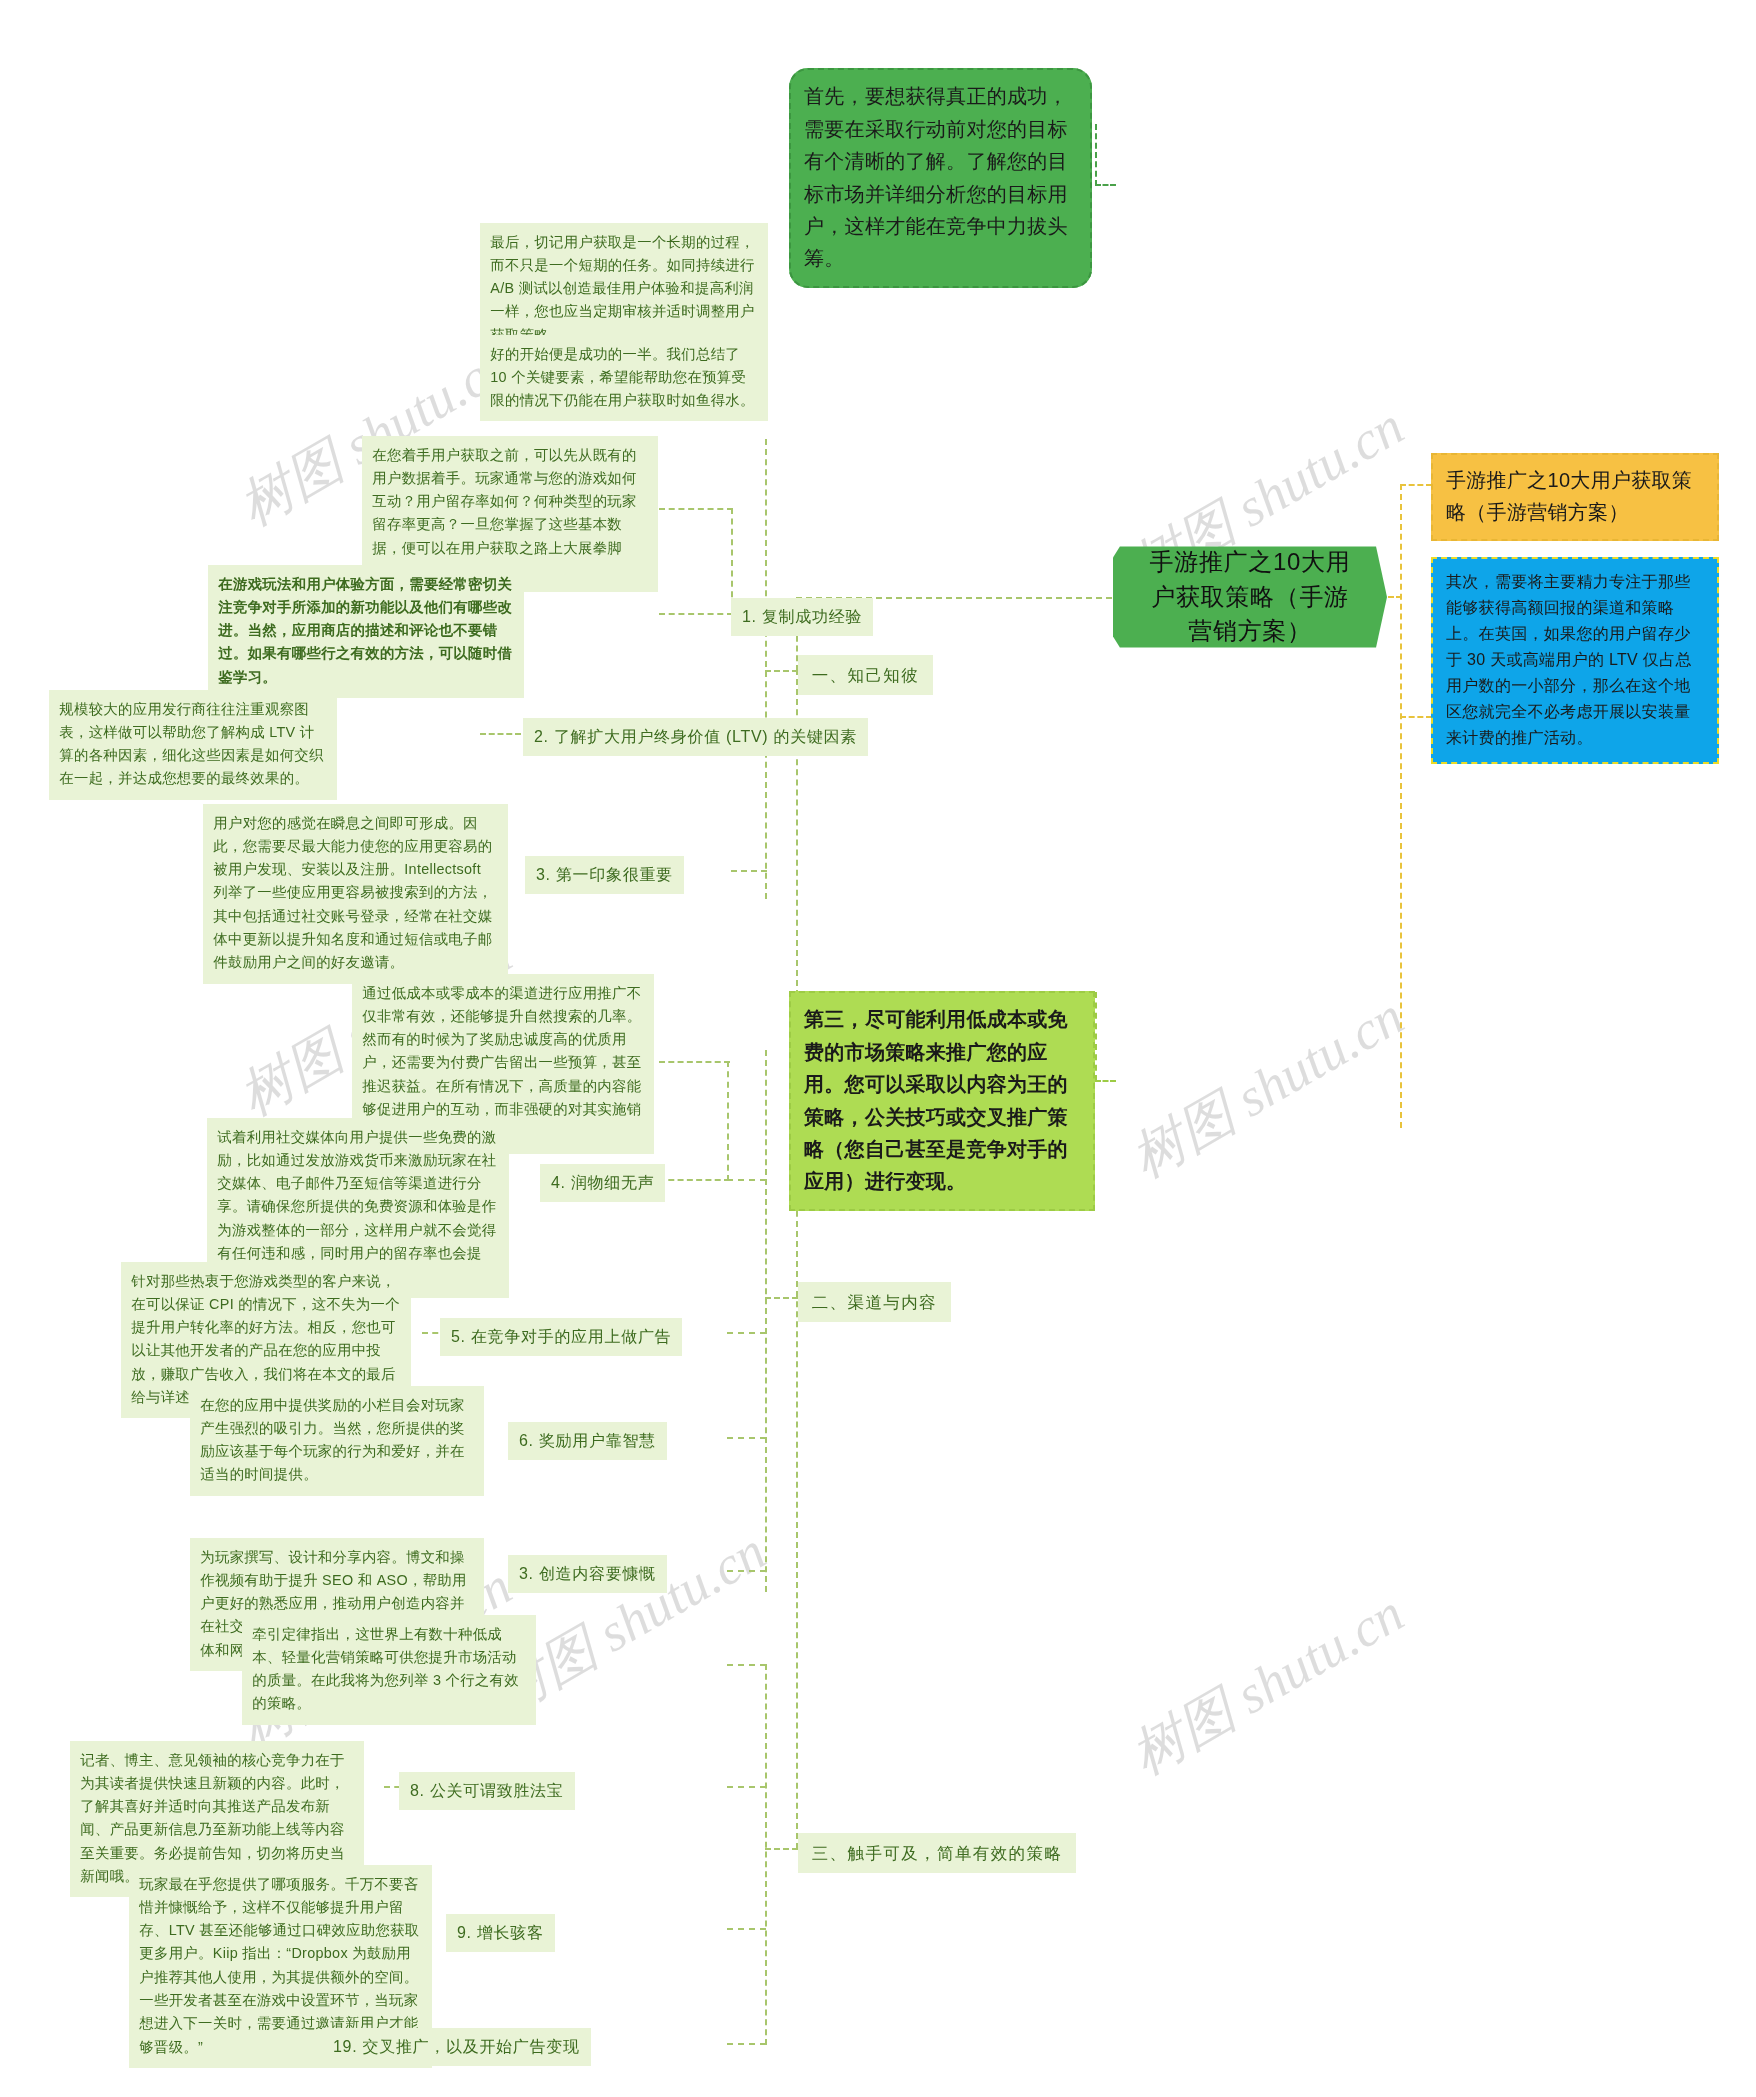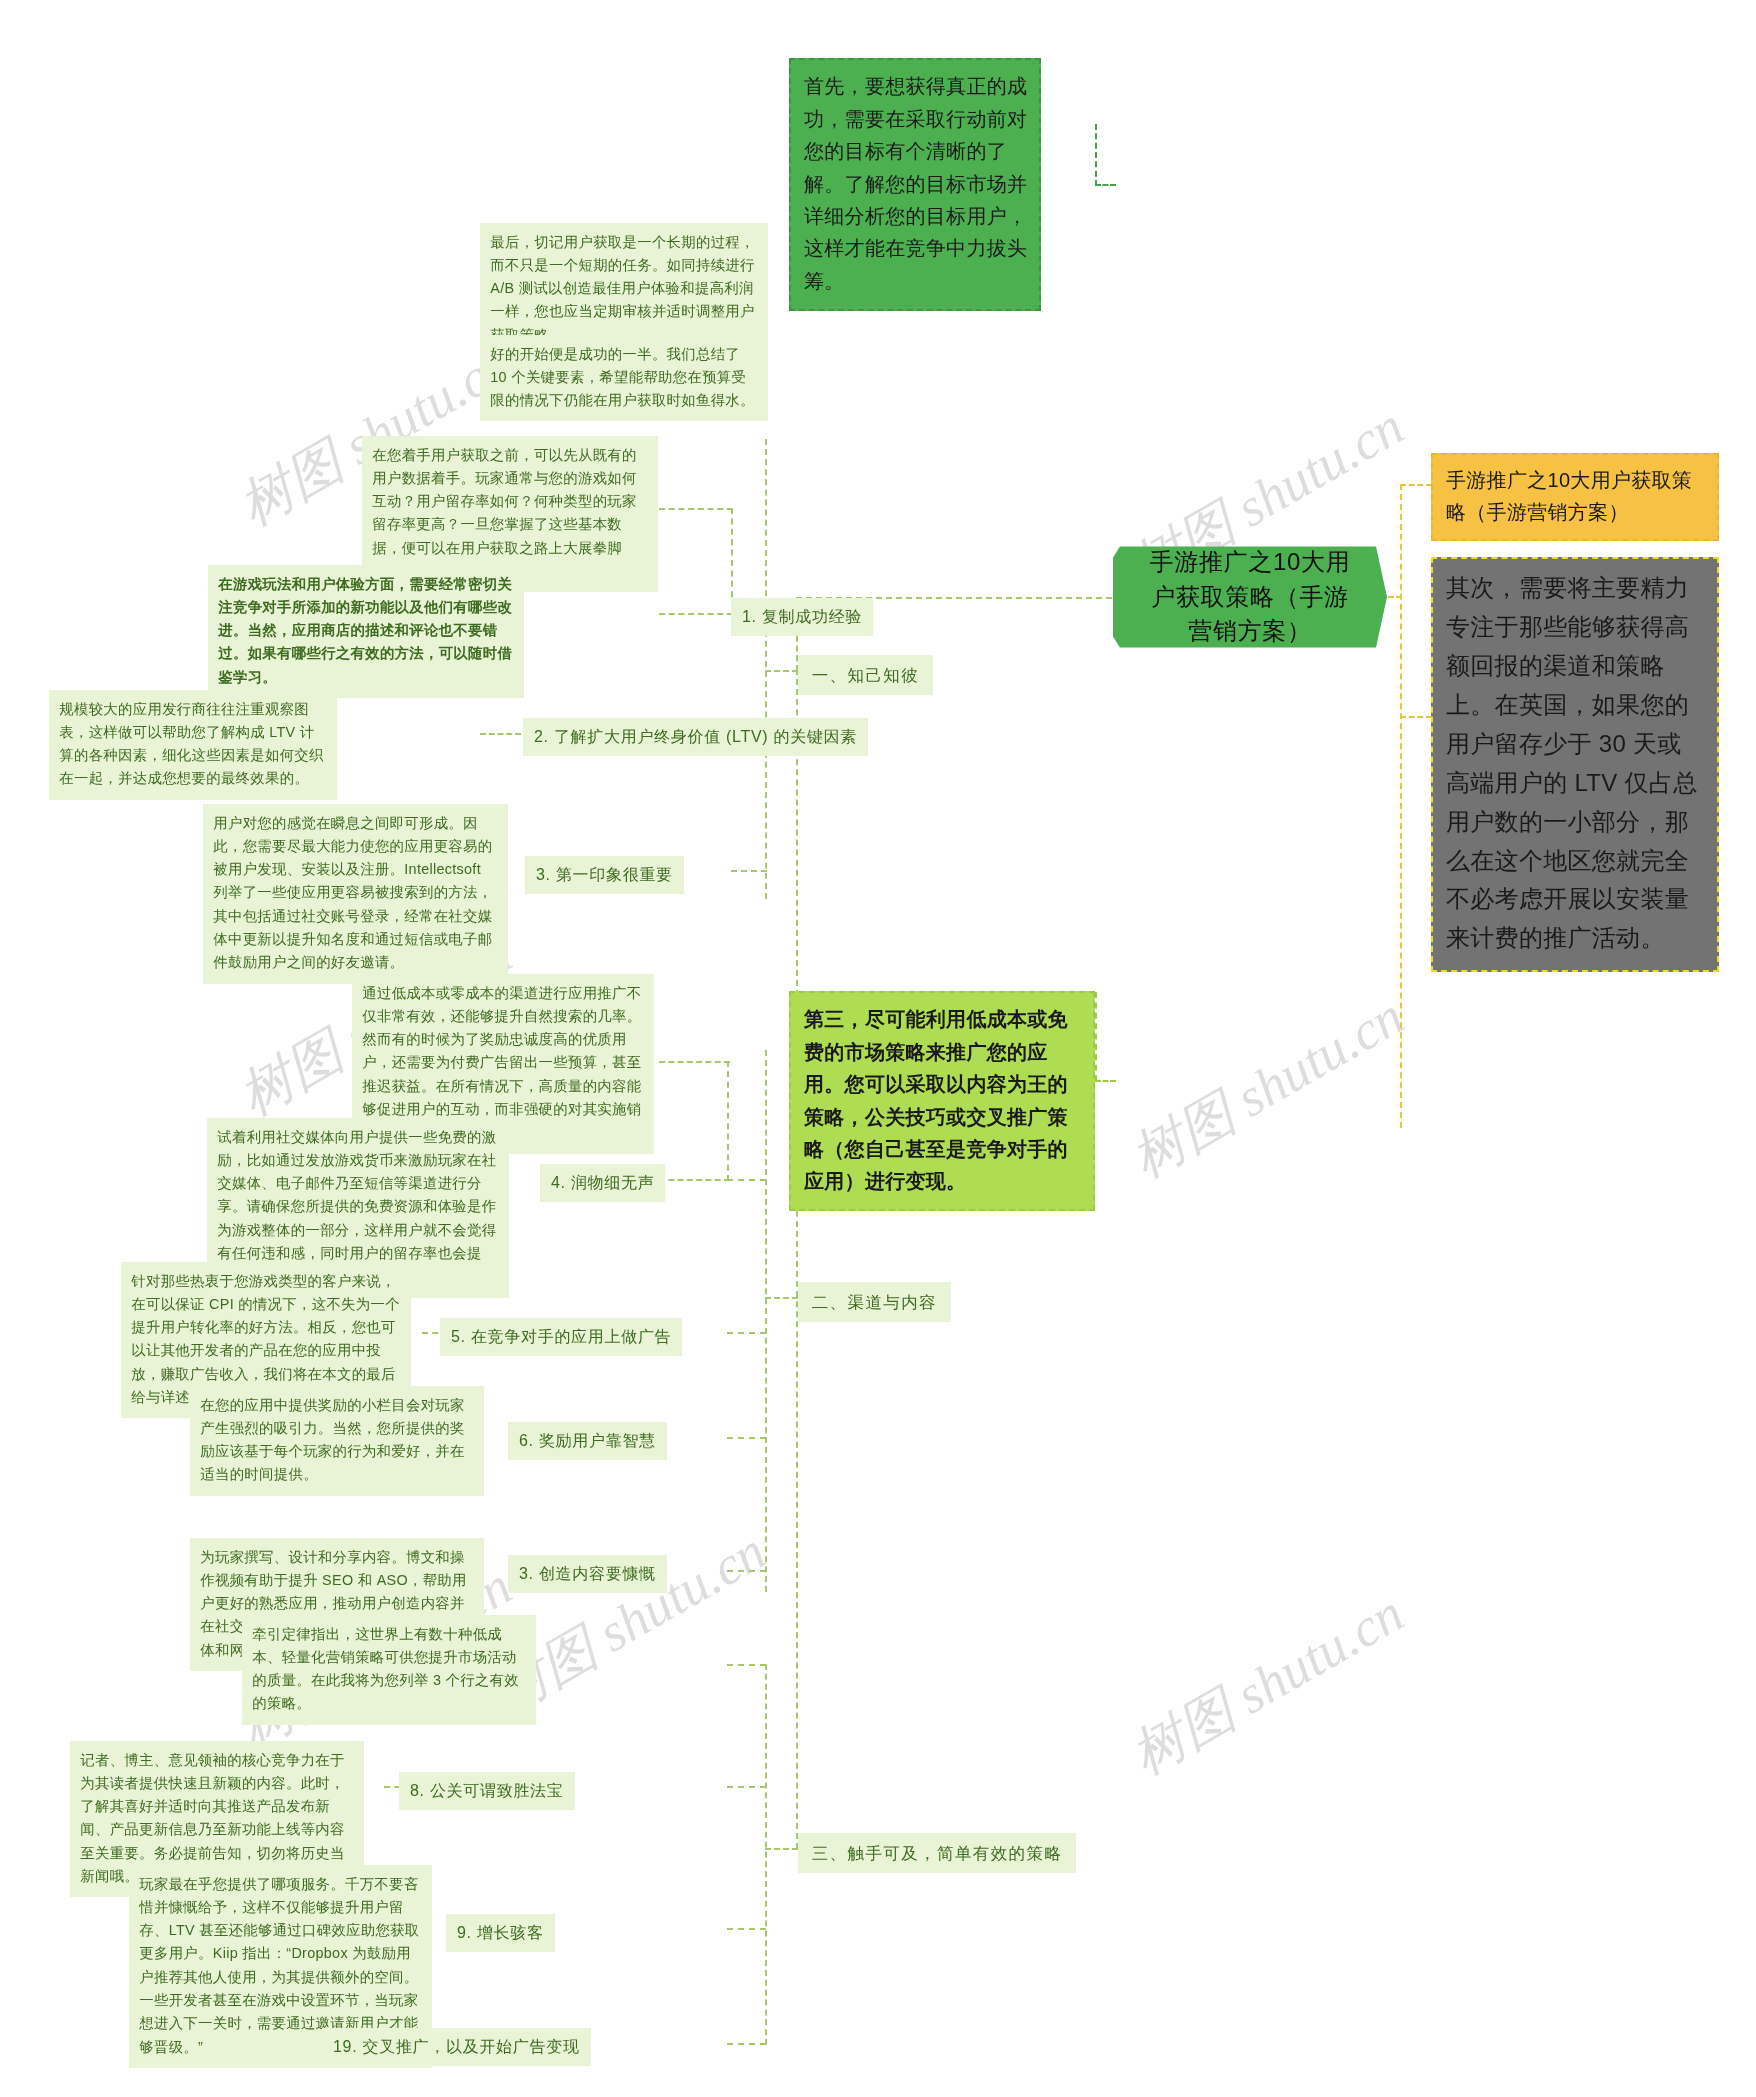--- a/index.html
+++ b/index.html
@@ -62,24 +62,24 @@
     background:#F7C143;
     color:#1a1a1a;
     padding:11px 13.7px 12.4px 15px;
     font-size:20px;
     line-height:1.62;
     letter-spacing:0.3px;
     outline:2.1px dashed #e8b634;
     outline-offset:-2.1px;
   }
   .cal-yellow{
-    background:#737373;
+    background:#0ea5e9;
     color:#1a1a1a;
     padding:12.4px 13.7px 13.7px 15px;
-    font-size:24px;
+    font-size:16px;
     line-height:1.62;
     letter-spacing:0.3px;
     outline:2.1px dashed #eddb26;
     outline-offset:-2.1px;
   }
 
   
   .root{
     background:#4CAF50;
     color:#111;
@@ -196,21 +196,21 @@
   <div class="ln" style="left:1372px;top:596px;width:29.5px;border-top:2.1px dashed #e8c33c;"></div>
   <div class="ln" style="left:1400px;top:484px;width:32px;border-top:2.1px dashed #e8c33c;"></div>
   <div class="ln" style="left:1400px;top:716px;width:32px;border-top:2.1px dashed #e8c33c;"></div>
 
   <div class="node root" style="left:1113px;top:542px;width:274px;height:110px;">手游推广之10大用户获取策略（手游营销方案）</div>
 
   <div class="node cal-orange" style="left:1431px;top:453px;width:288px;">手游推广之10大用户获取策略（手游营销方案）</div>
 
   <div class="node cal-yellow" style="left:1431px;top:557px;width:288px;">其次，需要将主要精力专注于那些能够获得高额回报的渠道和策略上。在英国，如果您的用户留存少于 30 天或高端用户的 LTV 仅占总用户数的一小部分，那么在这个地区您就完全不必考虑开展以安装量来计费的推广活动。</div>
 
-  <div class="node cal-green" style="left:789px;top:58px;width:252px;">首先，要想获得真正的成功，需要在采取行动前对您的目标有个清晰的了解。了解您的目标市场并详细分析您的目标用户，这样才能在竞争中力拔头筹。</div>
+  <div class="node cal-green" style="left:789px;top:68px;width:303px;border-radius:19px;">首先，要想获得真正的成功，需要在采取行动前对您的目标有个清晰的了解。了解您的目标市场并详细分析您的目标用户，这样才能在竞争中力拔头筹。</div>
 
   <div class="node cal-lgreen" style="left:789px;top:991px;width:306px;font-weight:bold;">第三，尽可能利用低成本或免费的市场策略来推广您的应用。您可以采取以内容为王的策略，公关技巧或交叉推广策略（您自己甚至是竞争对手的应用）进行变现。</div>
 
   <div class="node leaf" style="left:480px;top:223px;width:288px;">最后，切记用户获取是一个长期的过程，而不只是一个短期的任务。如同持续进行 A/B 测试以创造最佳用户体验和提高利润一样，您也应当定期审核并适时调整用户获取策略。</div>
 
   <div class="node leaf" style="left:480px;top:335px;width:288px;">好的开始便是成功的一半。我们总结了 10 个关键要素，希望能帮助您在预算受限的情况下仍能在用户获取时如鱼得水。</div>
 
   <div class="node topic2" style="left:798px;top:655px;text-align:right;">一、知己知彼</div>
 
   <div class="node topic2" style="left:798px;top:1282px;">二、渠道与内容</div>

